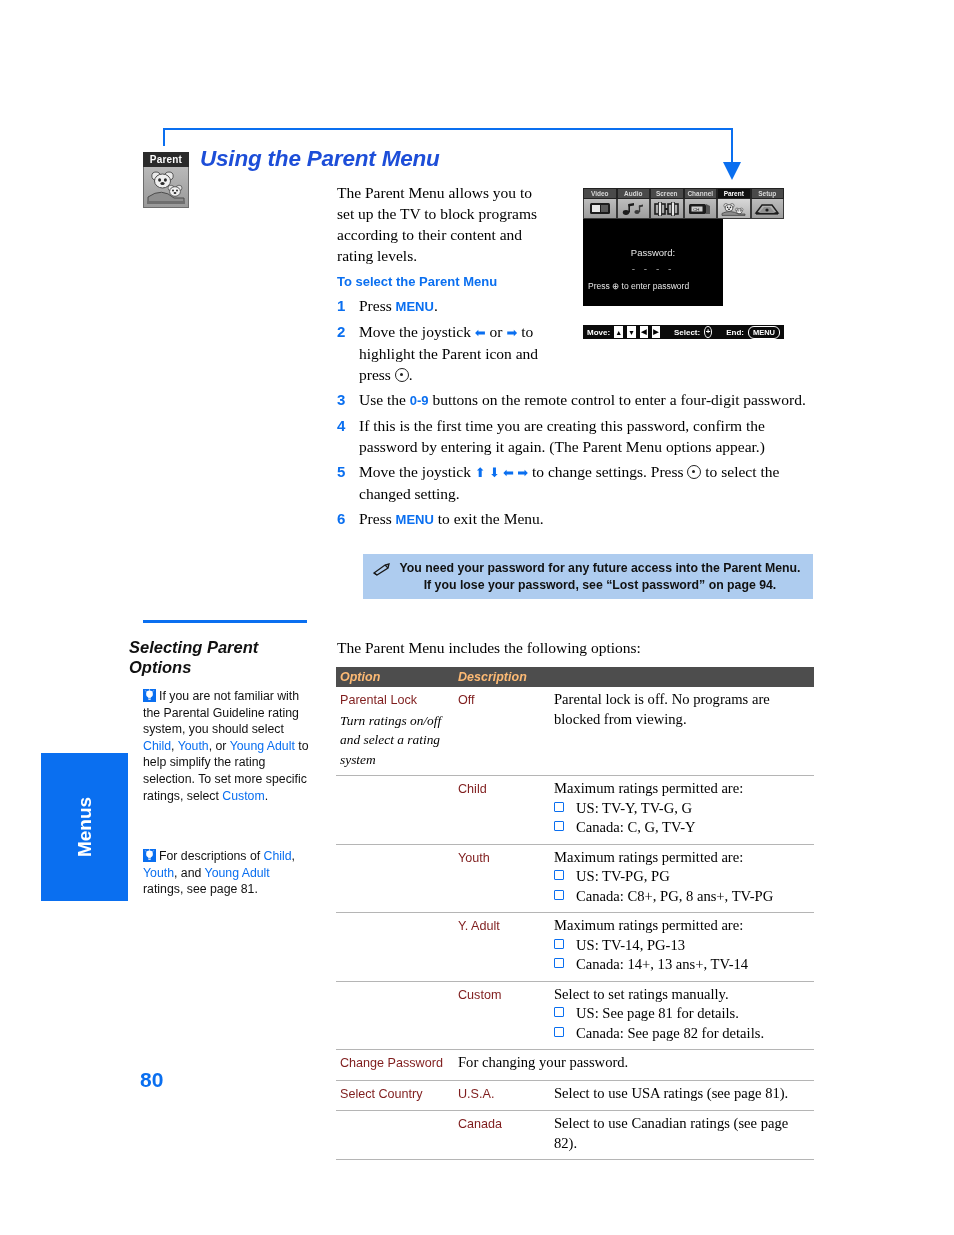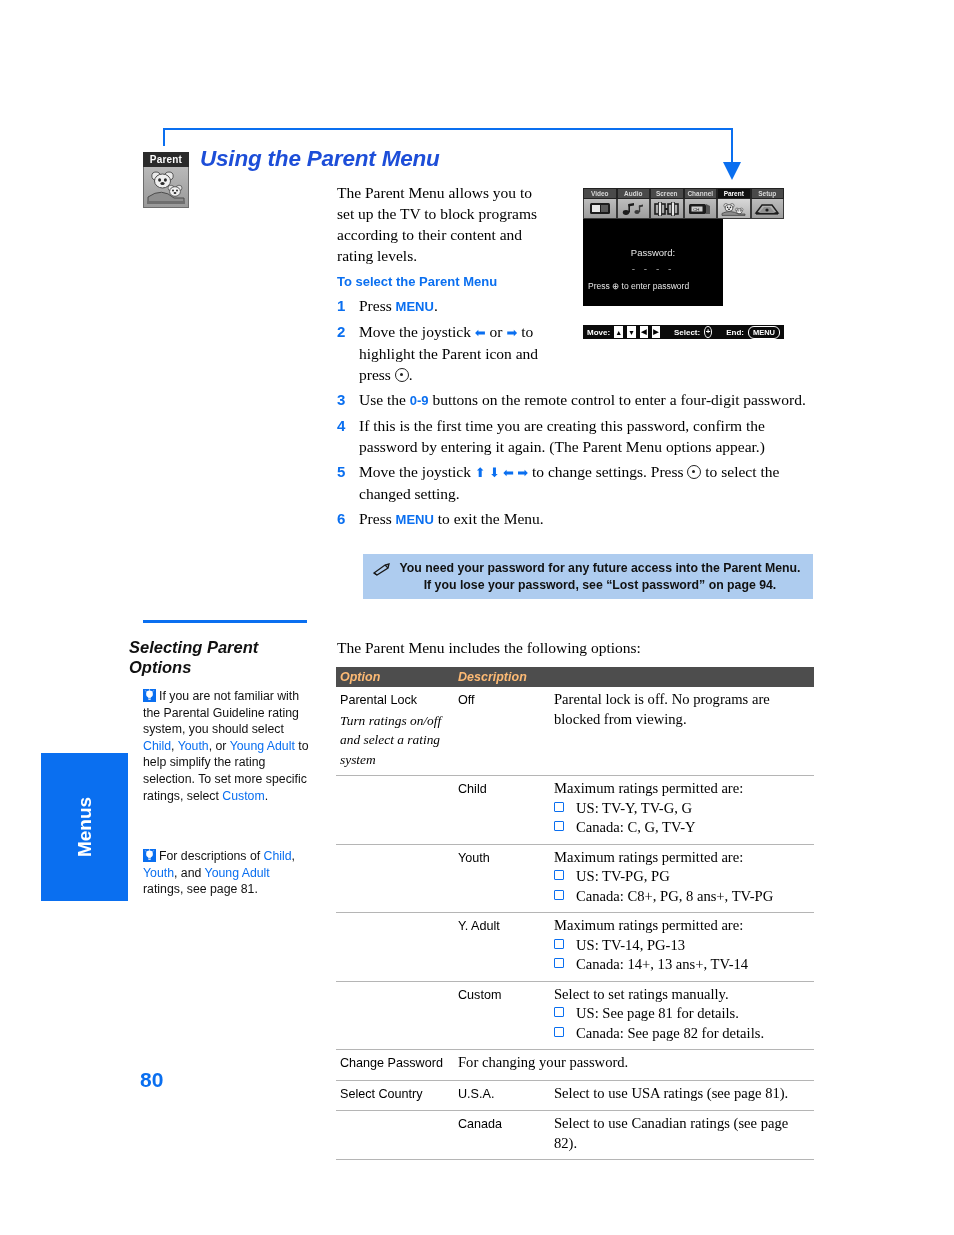--- a/index.html
+++ b/index.html
@@ -117,21 +117,21 @@
 
   
   .tbl-intro{position:absolute;left:337px;top:639px;font-size:15.5px;}
   .tbl{position:absolute;left:336px;top:667px;width:478px;border-collapse:collapse;}
   .tbl th{background:#4d4d4d;color:#fdba74;text-align:left;
     font-family:"Liberation Sans",sans-serif;font-style:italic;font-weight:bold;
     font-size:12.5px;padding:3px 0 3px 4px;}
   .tbl td{vertical-align:top;font-size:14.6px;line-height:19.5px;padding:3px 4px 6px 4px;}
   .tbl .c1{width:110px;}
   .tbl .c2{width:88px;}
-  .opt{color:#000000;font-family:"Liberation Sans",sans-serif;font-size:12.6px;}
+  .opt{color:#7f1d1d;font-family:"Liberation Sans",sans-serif;font-size:12.6px;}
   .optdesc{font-style:italic;font-size:13.4px;line-height:19.5px;display:block;}
   .sep td{border-top:1px solid #b5b5b5;}
   .bul{display:block;padding-left:22px;text-indent:-22px;}
   .sq{display:inline-block;width:8px;height:8px;border:1.4px solid #0a6ff0;
     border-radius:1px;margin-right:12px;vertical-align:1px;}
   .tbl .lastrow td{border-bottom:1px solid #b5b5b5;}
 </style>
 </head>
 <body>
 

